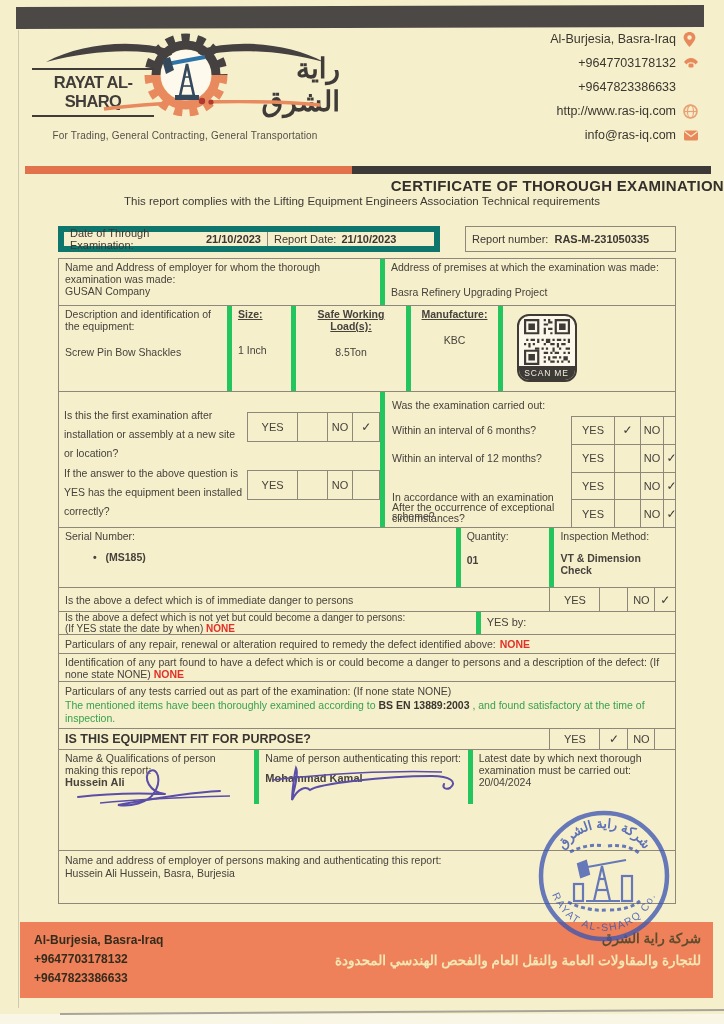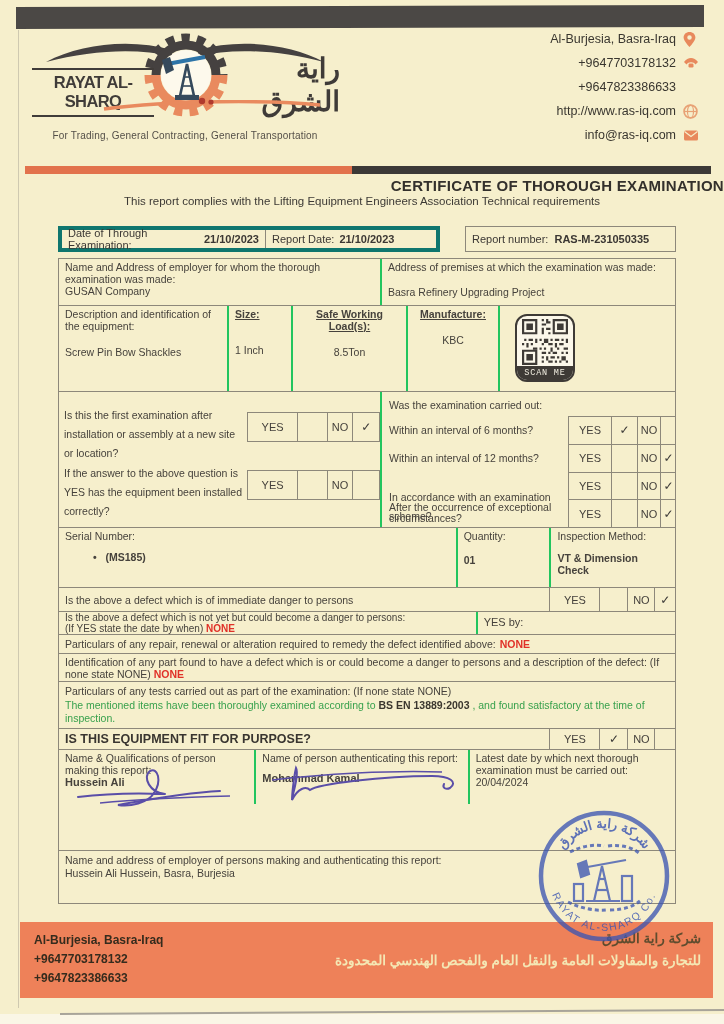--- a/index.html
+++ b/index.html
@@ -34,49 +34,49 @@
 
   .divider { position:absolute; left:25px; top:166px; width:686px; height:8px; font-size:0; }
   .divider .d-orange { display:inline-block; width:327px; height:8px; background:#e2724c; vertical-align:top; }
   .divider .d-dark { display:inline-block; width:359px; height:8px; background:#3c3936; vertical-align:top; }
 
   
   .cert-title { position:absolute; left:0; top:177px; width:724px; text-align:right; font-size:15px; font-weight:bold; letter-spacing:0.3px; color:#33302c; }
   .cert-subtitle { position:absolute; left:0; top:195px; width:724px; text-align:center; font-size:11.5px; color:#3d3a35; }
 
   
-  .meta1 { position:absolute; left:58px; top:226px; width:382px; height:26px; border:4px solid #0f766e; display:flex; box-sizing:border-box; font-size:11px; align-items:center; }
+  .meta1 { position:absolute; left:58px; top:226px; width:382px; height:26px; border:6px solid #0f766e; display:flex; box-sizing:border-box; font-size:11px; align-items:center; }
   .meta1 .m-cell { padding:0 6px; height:100%; display:flex; align-items:center; gap:5px; box-sizing:border-box; }
   .meta1 .m-cell.first { width:204px; border-right:1px solid #8d887a; }
   .meta2 { position:absolute; left:465px; top:226px; width:211px; height:26px; border:1px solid #8d887a; box-sizing:border-box; font-size:11px; display:flex; align-items:center; gap:6px; padding:0 6px; }
   .bold { font-weight:bold; }
 
   
   .tbl { position:absolute; left:58px; top:258px; width:618px; border:1px solid #8d887a; box-sizing:border-box; font-size:10.5px; color:#46423c; }
   .row { display:flex; border-top:1px solid #8d887a; box-sizing:border-box; }
   .row.first { border-top:none; }
-  .cell { box-sizing:border-box; border-left:2px solid #22c55e; padding:2px 6px; overflow:hidden; }
+  .cell { box-sizing:border-box; border-left:5px solid #22c55e; padding:2px 6px; overflow:hidden; }
   .cell.first { border-left:none; }
   .lbl { color:#46423c; }
   .u { text-decoration:underline; font-weight:bold; }
   .val-center { text-align:center; margin-top:14px; }
   .red { color:#e03128; font-weight:bold; }
   .green { color:#38a14d; }
   .std { color:#3b372f; font-weight:bold; }
 
   .ynbox { display:flex; border:1px solid #8d887a; box-sizing:border-box; background:transparent; }
   .yn { box-sizing:border-box; border-left:1px solid #8d887a; display:flex; align-items:center; justify-content:center; font-size:11px; color:#45413c; }
   .yn.first { border-left:none; }
   .chk { font-size:12px; color:#3d3b38; }
 
   
   .yn-strip { display:flex; box-sizing:border-box; }
   .yn-strip .yn { border-left:1px solid #8d887a; height:100%; }
 
-  .qr-wrap { width:56px; border:2px solid #3e3a36; border-radius:12px; background:#fbf7ea; margin:6px auto 3px auto; overflow:hidden;font-family:Liberation Mono, monospace; }
+  .qr-wrap { width:56px; border:2px solid #3e3a36; border-radius:12px; background:#fbf7ea; margin:6px auto 3px auto; overflow:hidden; }
   .qr-img { display:block; margin:3px auto 1px auto; }
   .qr-caption { background:#3e3a36; color:#f3efe2; font-size:8.5px; letter-spacing:0.8px; text-align:center; padding:2px 0; }
 
   .sig-svg { position:absolute; pointer-events:none; }
 
   
   .stamp { position:absolute; left:534px; top:806px; width:140px; height:140px; z-index:6; opacity:0.9; }
 
   
   .footer { position:absolute; left:20px; top:922px; width:693px; height:76px; background:#ee8159; z-index:2; }

